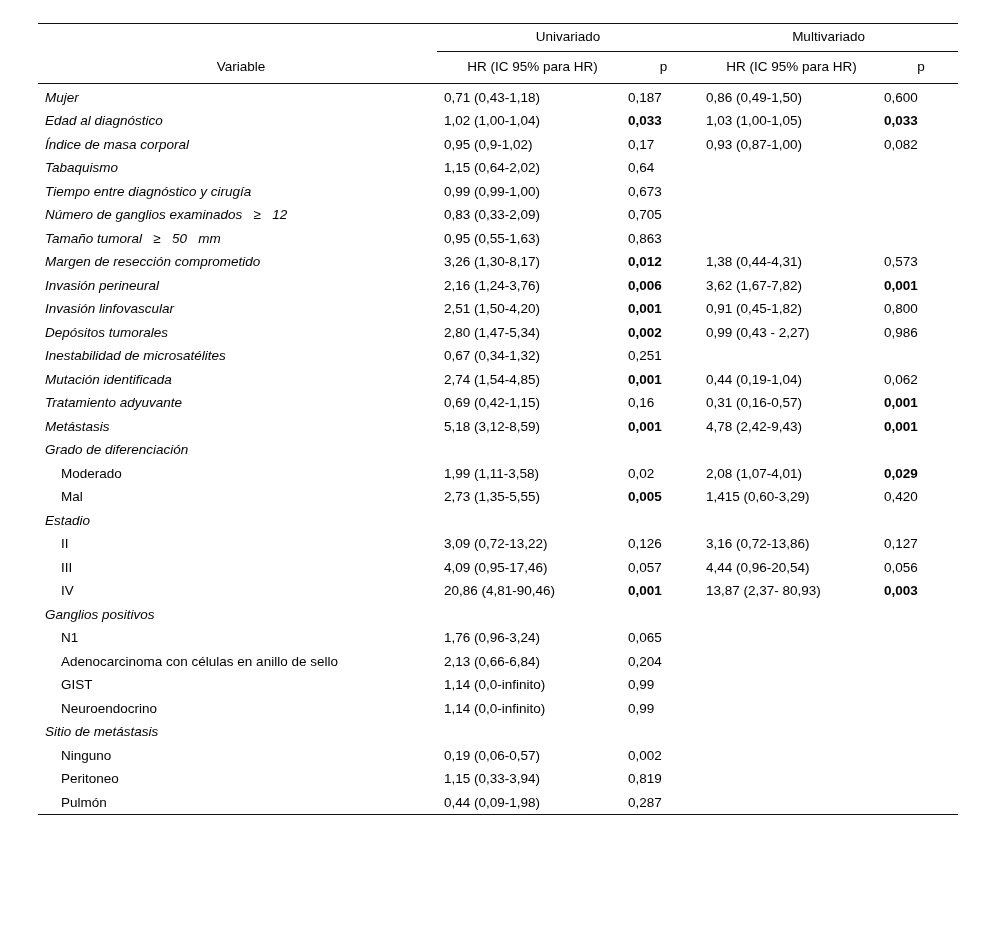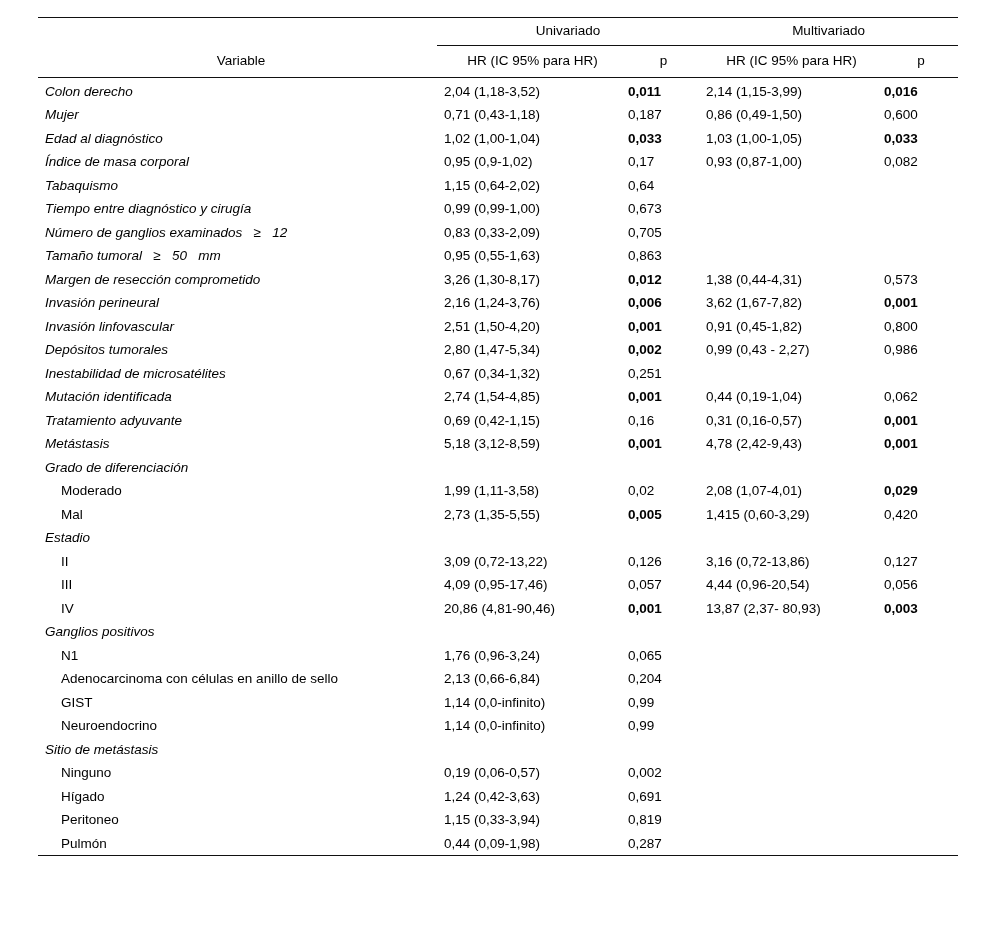--- a/index.html
+++ b/index.html
@@ -16,20 +16,21 @@
     padding: 17px 42px 0 38px;
     overflow: hidden;
   }
   table.results {
     border-collapse: collapse;
     table-layout: fixed;
     width: 920px;
     font-size: 13.5px;
     border-top: 1.6px solid #111;
     border-bottom: 1.6px solid #111;
+    margin-top: 6px;
   }
   col.c-var   { width: 399px; }
   col.c-uhr   { width: 184px; }
   col.c-up    { width: 78px;  }
   col.c-mhr   { width: 178px; }
   col.c-mp    { width: 81px;  }
 
   thead th { font-weight: normal; }
 
   tr.grp-row th.grp {
@@ -80,27 +81,20 @@
       <tr class="col-row">
         <th>Variable</th>
         <th>HR (IC 95% para HR)</th>
         <th>p</th>
         <th>HR (IC 95% para HR)</th>
         <th>p</th>
       </tr>
     </thead>
     <tbody>
         <tr>
-          <td class="it">Colon derecho</td>
-          <td>2,04 (1,18-3,52)</td>
-          <td class="pb">0,011</td>
-          <td>2,14 (1,15-3,99)</td>
-          <td class="pb">0,016</td>
-        </tr>
-        <tr>
           <td class="it">Mujer</td>
           <td>0,71 (0,43-1,18)</td>
           <td>0,187</td>
           <td>0,86 (0,49-1,50)</td>
           <td>0,600</td>
         </tr>
         <tr>
           <td class="it">Edad al diagnóstico</td>
           <td>1,02 (1,00-1,04)</td>
           <td class="pb">0,033</td>
@@ -290,27 +284,20 @@
           <td></td>
         </tr>
         <tr>
           <td class="ind">Ninguno</td>
           <td>0,19 (0,06-0,57)</td>
           <td>0,002</td>
           <td></td>
           <td></td>
         </tr>
         <tr>
-          <td class="ind">Hígado</td>
-          <td>1,24 (0,42-3,63)</td>
-          <td>0,691</td>
-          <td></td>
-          <td></td>
-        </tr>
-        <tr>
           <td class="ind">Peritoneo</td>
           <td>1,15 (0,33-3,94)</td>
           <td>0,819</td>
           <td></td>
           <td></td>
         </tr>
         <tr>
           <td class="ind">Pulmón</td>
           <td>0,44 (0,09-1,98)</td>
           <td>0,287</td>

